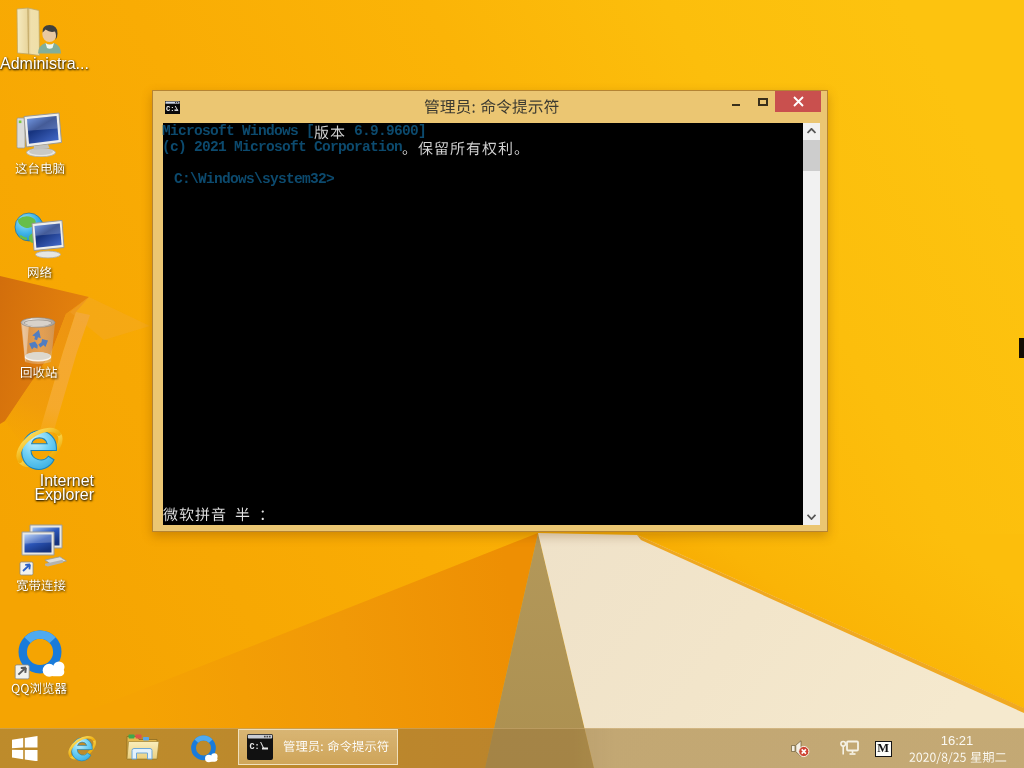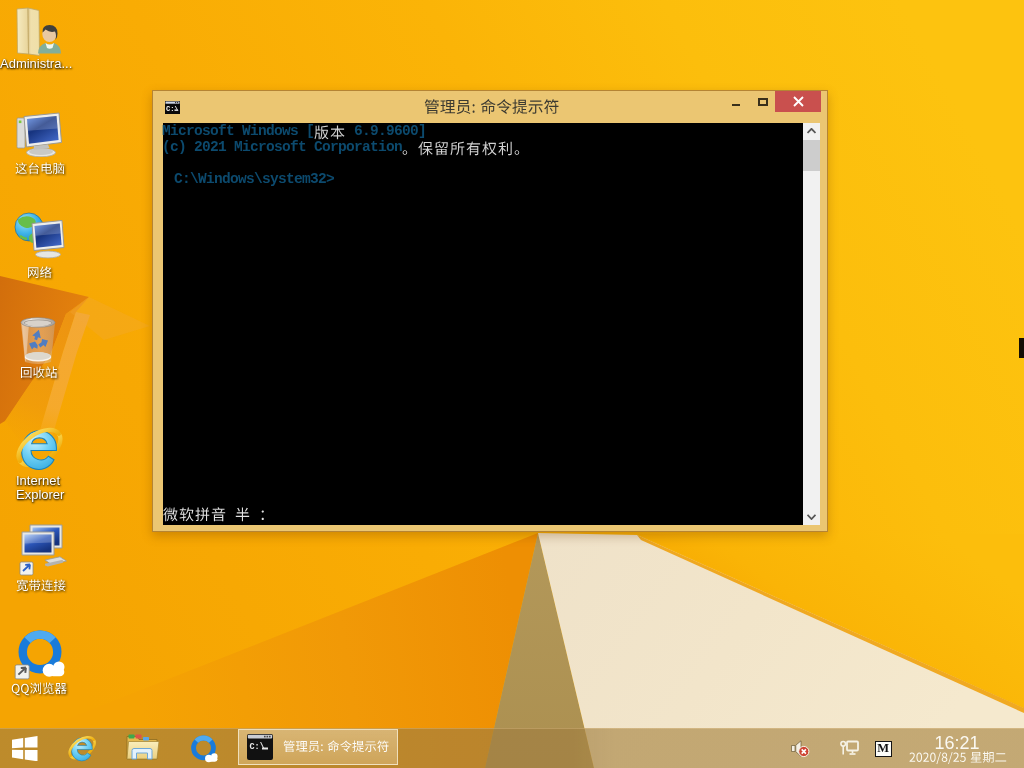--- a/index.html
+++ b/index.html
@@ -1,18 +1,18 @@
 <!DOCTYPE html>
 <html><head><meta charset="utf-8">
 <style>
 *{margin:0;padding:0;box-sizing:border-box}
 html,body{width:1024px;height:768px;overflow:hidden}
 body{position:relative;font-family:"Liberation Sans",sans-serif;background:#F9AA02}
 .abs{position:absolute}
-.lbl{position:absolute;color:#fff;font-size:13px;text-align:left;
+.lbl{position:absolute;color:#fff;font-size:16px;text-align:right;
  text-shadow:0 1px 2px rgba(0,0,0,.85),1px 1px 2px rgba(0,0,0,.6);line-height:14px}
 .con{position:absolute;font:bold 14.5px/16px "Liberation Mono",monospace;letter-spacing:-0.7px;color:#0c4a6e;white-space:pre}
 </style></head><body>
 
 <svg class="abs" style="left:0;top:0" width="1024" height="768" viewBox="0 0 1024 768">
 <defs>
 <linearGradient id="base" x1="0" y1="0.7" x2="1" y2="0.3">
  <stop offset="0" stop-color="#F5A402"></stop>
         <stop offset="0.35" stop-color="#F9AC04"></stop>
  <stop offset="0.6" stop-color="#FBB407"></stop>
@@ -351,15 +351,15 @@
 <g stroke="#F6F2E6" fill="none">
 <circle cx="3.2" cy="3.8" r="2.3" stroke-width="1.6"></circle>
 <path d="M3.2,6.2 L3.2,14.5" stroke-width="1.6"></path>
 <rect x="7" y="1.5" width="11" height="9" rx="1" stroke-width="1.8"></rect>
 <path d="M12.5,10.8 L12.5,13" stroke-width="1.7"></path>
 <path d="M9.5,14 L15.5,14" stroke-width="1.7"></path>
 </g>
   </svg>
 <div class="abs" style="left:875px;top:741px;width:16.5px;height:16px;background:#FDFDF9;border:1.7px solid #141414;
 color:#111;font-weight:bold;font-size:12.5px;text-align:center;line-height:12.5px;font-family:'Liberation Serif',serif">M</div>
-<div class="abs" style="left:902px;top:733px;width:110px;text-align:center;color:#FBF9F2;font-size:18px">16:21</div>
+<div class="abs" style="left:902px;top:733px;width:110px;text-align:center;color:#FBF9F2;font-size:13px">16:21</div>
 <svg style="position:absolute;left:909px;top:751.5px;overflow:visible;" width="98" height="15" viewBox="0 0 98 15">
     <path transform="translate(0,9.8)" fill="#FBF9F2" d="M0.5 0H6.2V-1H3.7C3.3 -1 2.7 -0.9 2.2 -0.9C4.4 -2.9 5.8 -4.7 5.8 -6.5C5.8 -8.1 4.8 -9.2 3.1 -9.2C2 -9.2 1.2 -8.7 0.5 -7.9L1.1 -7.2C1.6 -7.8 2.3 -8.3 3 -8.3C4.1 -8.3 4.7 -7.5 4.7 -6.5C4.7 -4.9 3.4 -3.1 0.5 -0.7Z M10.2 0.2C12 0.2 13.1 -1.4 13.1 -4.5C13.1 -7.7 12 -9.2 10.2 -9.2C8.5 -9.2 7.4 -7.7 7.4 -4.5C7.4 -1.4 8.5 0.2 10.2 0.2ZM10.2 -0.8C9.2 -0.8 8.5 -1.9 8.5 -4.5C8.5 -7.2 9.2 -8.3 10.2 -8.3C11.3 -8.3 12 -7.2 12 -4.5C12 -1.9 11.3 -0.8 10.2 -0.8Z M14.2 0H19.9V-1H17.4C16.9 -1 16.4 -0.9 15.9 -0.9C18 -2.9 19.4 -4.7 19.4 -6.5C19.4 -8.1 18.4 -9.2 16.8 -9.2C15.7 -9.2 14.9 -8.7 14.1 -7.9L14.8 -7.2C15.3 -7.8 15.9 -8.3 16.7 -8.3C17.8 -8.3 18.3 -7.5 18.3 -6.5C18.3 -4.9 17 -3.1 14.2 -0.7Z M23.9 0.2C25.6 0.2 26.7 -1.4 26.7 -4.5C26.7 -7.7 25.6 -9.2 23.9 -9.2C22.2 -9.2 21.1 -7.7 21.1 -4.5C21.1 -1.4 22.2 0.2 23.9 0.2ZM23.9 -0.8C22.9 -0.8 22.2 -1.9 22.2 -4.5C22.2 -7.2 22.9 -8.3 23.9 -8.3C24.9 -8.3 25.6 -7.2 25.6 -4.5C25.6 -1.9 24.9 -0.8 23.9 -0.8Z M27.4 2.2H28.3L31.9 -9.8H31.1Z M35.6 0.2C37.3 0.2 38.4 -0.9 38.4 -2.2C38.4 -3.4 37.7 -4.1 36.9 -4.5V-4.6C37.4 -5 38.1 -5.8 38.1 -6.8C38.1 -8.2 37.1 -9.2 35.6 -9.2C34.2 -9.2 33.1 -8.2 33.1 -6.9C33.1 -5.9 33.7 -5.2 34.3 -4.8V-4.7C33.5 -4.3 32.7 -3.4 32.7 -2.2C32.7 -0.8 33.9 0.2 35.6 0.2ZM36.2 -4.9C35.1 -5.3 34.1 -5.8 34.1 -6.9C34.1 -7.7 34.7 -8.3 35.6 -8.3C36.5 -8.3 37.1 -7.6 37.1 -6.7C37.1 -6.1 36.8 -5.4 36.2 -4.9ZM35.6 -0.7C34.5 -0.7 33.7 -1.4 33.7 -2.3C33.7 -3.2 34.2 -3.9 34.9 -4.4C36.2 -3.9 37.3 -3.4 37.3 -2.2C37.3 -1.3 36.6 -0.7 35.6 -0.7Z M39.1 2.2H39.9L43.6 -9.8H42.8Z M44.3 0H50V-1H47.5C47 -1 46.5 -0.9 46 -0.9C48.1 -2.9 49.6 -4.7 49.6 -6.5C49.6 -8.1 48.5 -9.2 46.9 -9.2C45.8 -9.2 45 -8.7 44.3 -7.9L44.9 -7.2C45.4 -7.8 46.1 -8.3 46.8 -8.3C47.9 -8.3 48.4 -7.5 48.4 -6.5C48.4 -4.9 47.1 -3.1 44.3 -0.7Z M53.8 0.2C55.3 0.2 56.8 -1 56.8 -2.9C56.8 -4.9 55.5 -5.8 54.1 -5.8C53.5 -5.8 53.1 -5.7 52.7 -5.4L52.9 -8.1H56.3V-9H52L51.7 -4.8L52.3 -4.4C52.8 -4.8 53.2 -5 53.8 -5C54.9 -5 55.6 -4.2 55.6 -2.9C55.6 -1.6 54.8 -0.8 53.7 -0.8C52.7 -0.8 52 -1.3 51.5 -1.8L50.9 -1C51.5 -0.4 52.4 0.2 53.8 0.2Z M64 -7.3H70.3V-6.2H64ZM64 -9.1H70.3V-8H64ZM63.1 -9.8V-5.5H71.3V-9.8ZM63.9 -5.4C63.4 -4.4 62.5 -3.3 61.6 -2.6C61.8 -2.5 62.2 -2.2 62.4 -2C62.8 -2.4 63.3 -2.9 63.7 -3.4H66.7V-2.2H63.2V-1.5H66.7V-0.1H61.8V0.7H72.5V-0.1H67.6V-1.5H71.2V-2.2H67.6V-3.4H71.7V-4.2H67.6V-5.2H66.7V-4.2H64.2C64.4 -4.5 64.6 -4.9 64.8 -5.2Z M75.5 -1.8C75.1 -0.9 74.5 -0.1 73.8 0.4C74 0.6 74.4 0.8 74.5 1C75.2 0.4 75.9 -0.6 76.4 -1.5ZM77.2 -1.4C77.7 -0.8 78.3 0 78.5 0.5L79.3 0.1C79 -0.4 78.4 -1.2 78 -1.8ZM83.8 -8.9V-6.9H81.3V-8.9ZM80.4 -9.7V-5.3C80.4 -3.5 80.3 -1.1 79.3 0.5C79.5 0.6 79.9 0.9 80 1C80.8 -0.1 81.1 -1.7 81.2 -3.2H83.8V-0.2C83.8 -0 83.7 0 83.6 0C83.4 0.1 82.8 0.1 82.1 0C82.2 0.3 82.4 0.7 82.4 0.9C83.3 0.9 83.9 0.9 84.2 0.8C84.6 0.6 84.7 0.3 84.7 -0.2V-9.7ZM83.8 -6.1V-4H81.3C81.3 -4.5 81.3 -4.9 81.3 -5.3V-6.1ZM78.1 -10.2V-8.7H75.8V-10.2H75V-8.7H73.9V-7.9H75V-2.8H73.8V-2H79.8V-2.8H78.9V-7.9H79.8V-8.7H78.9V-10.2ZM75.8 -7.9H78.1V-6.8H75.8ZM75.8 -6H78.1V-4.8H75.8ZM75.8 -4.1H78.1V-2.8H75.8Z M87.3 -8.6V-7.6H96.2V-8.6ZM86.3 -1.3V-0.2H97.2V-1.3Z"></path>
   </svg>
 </body></html>

